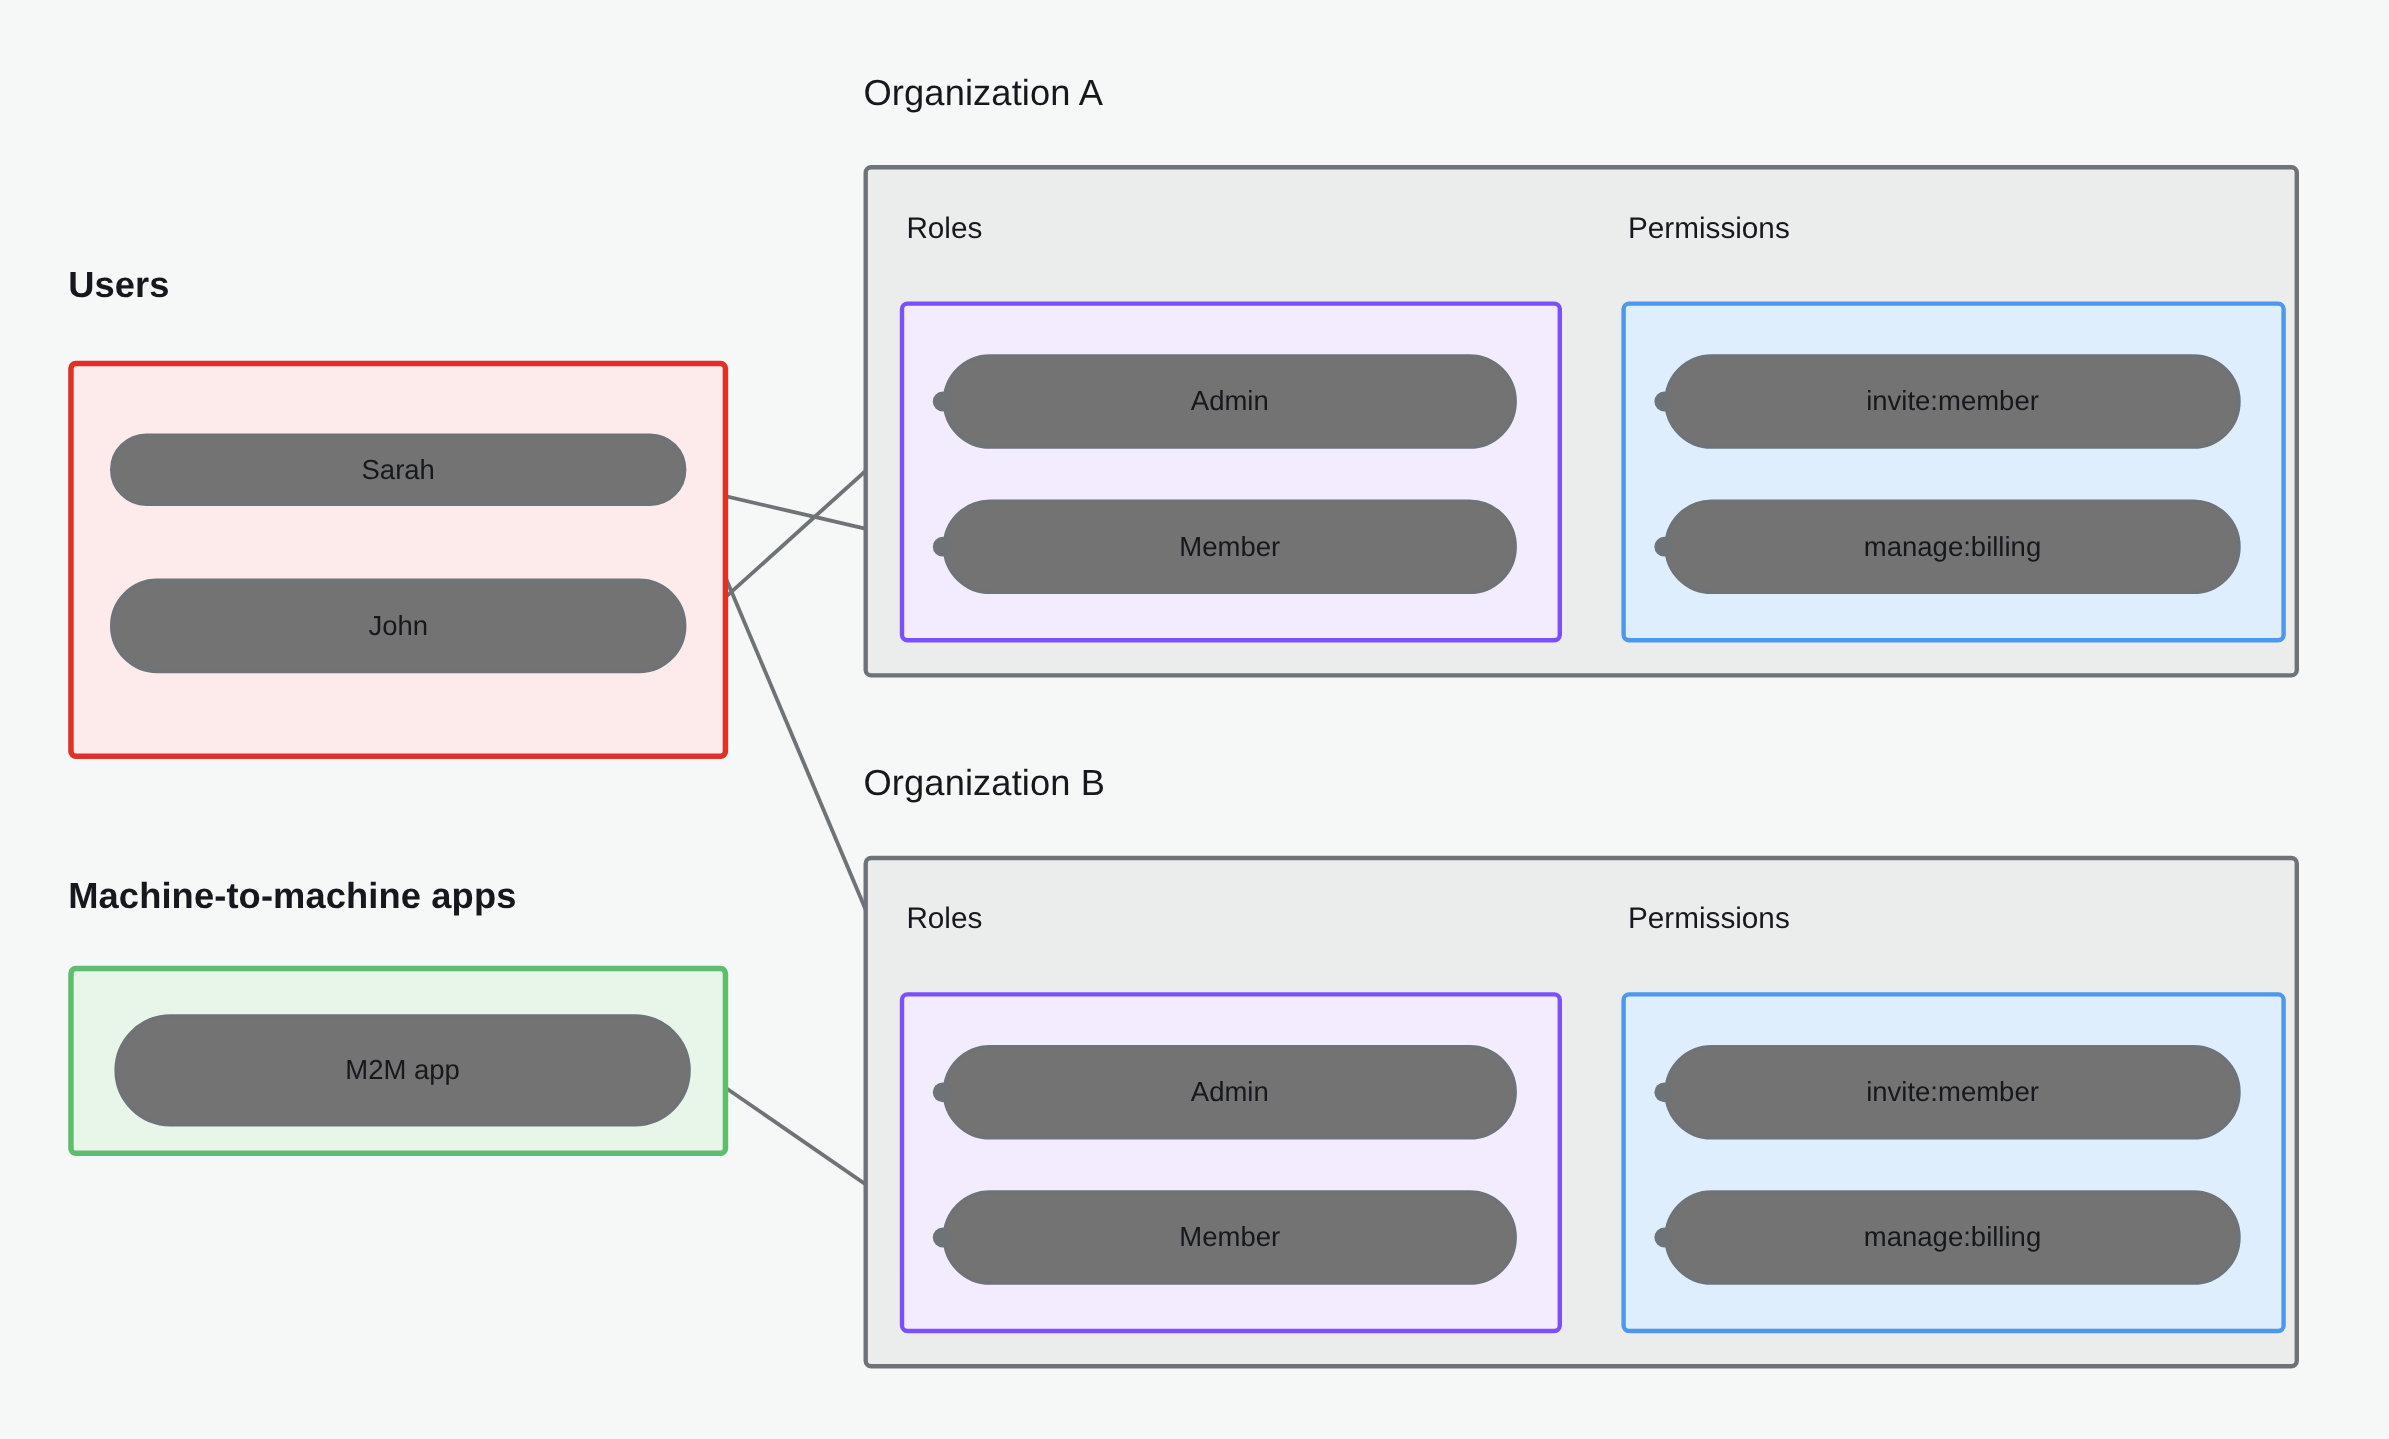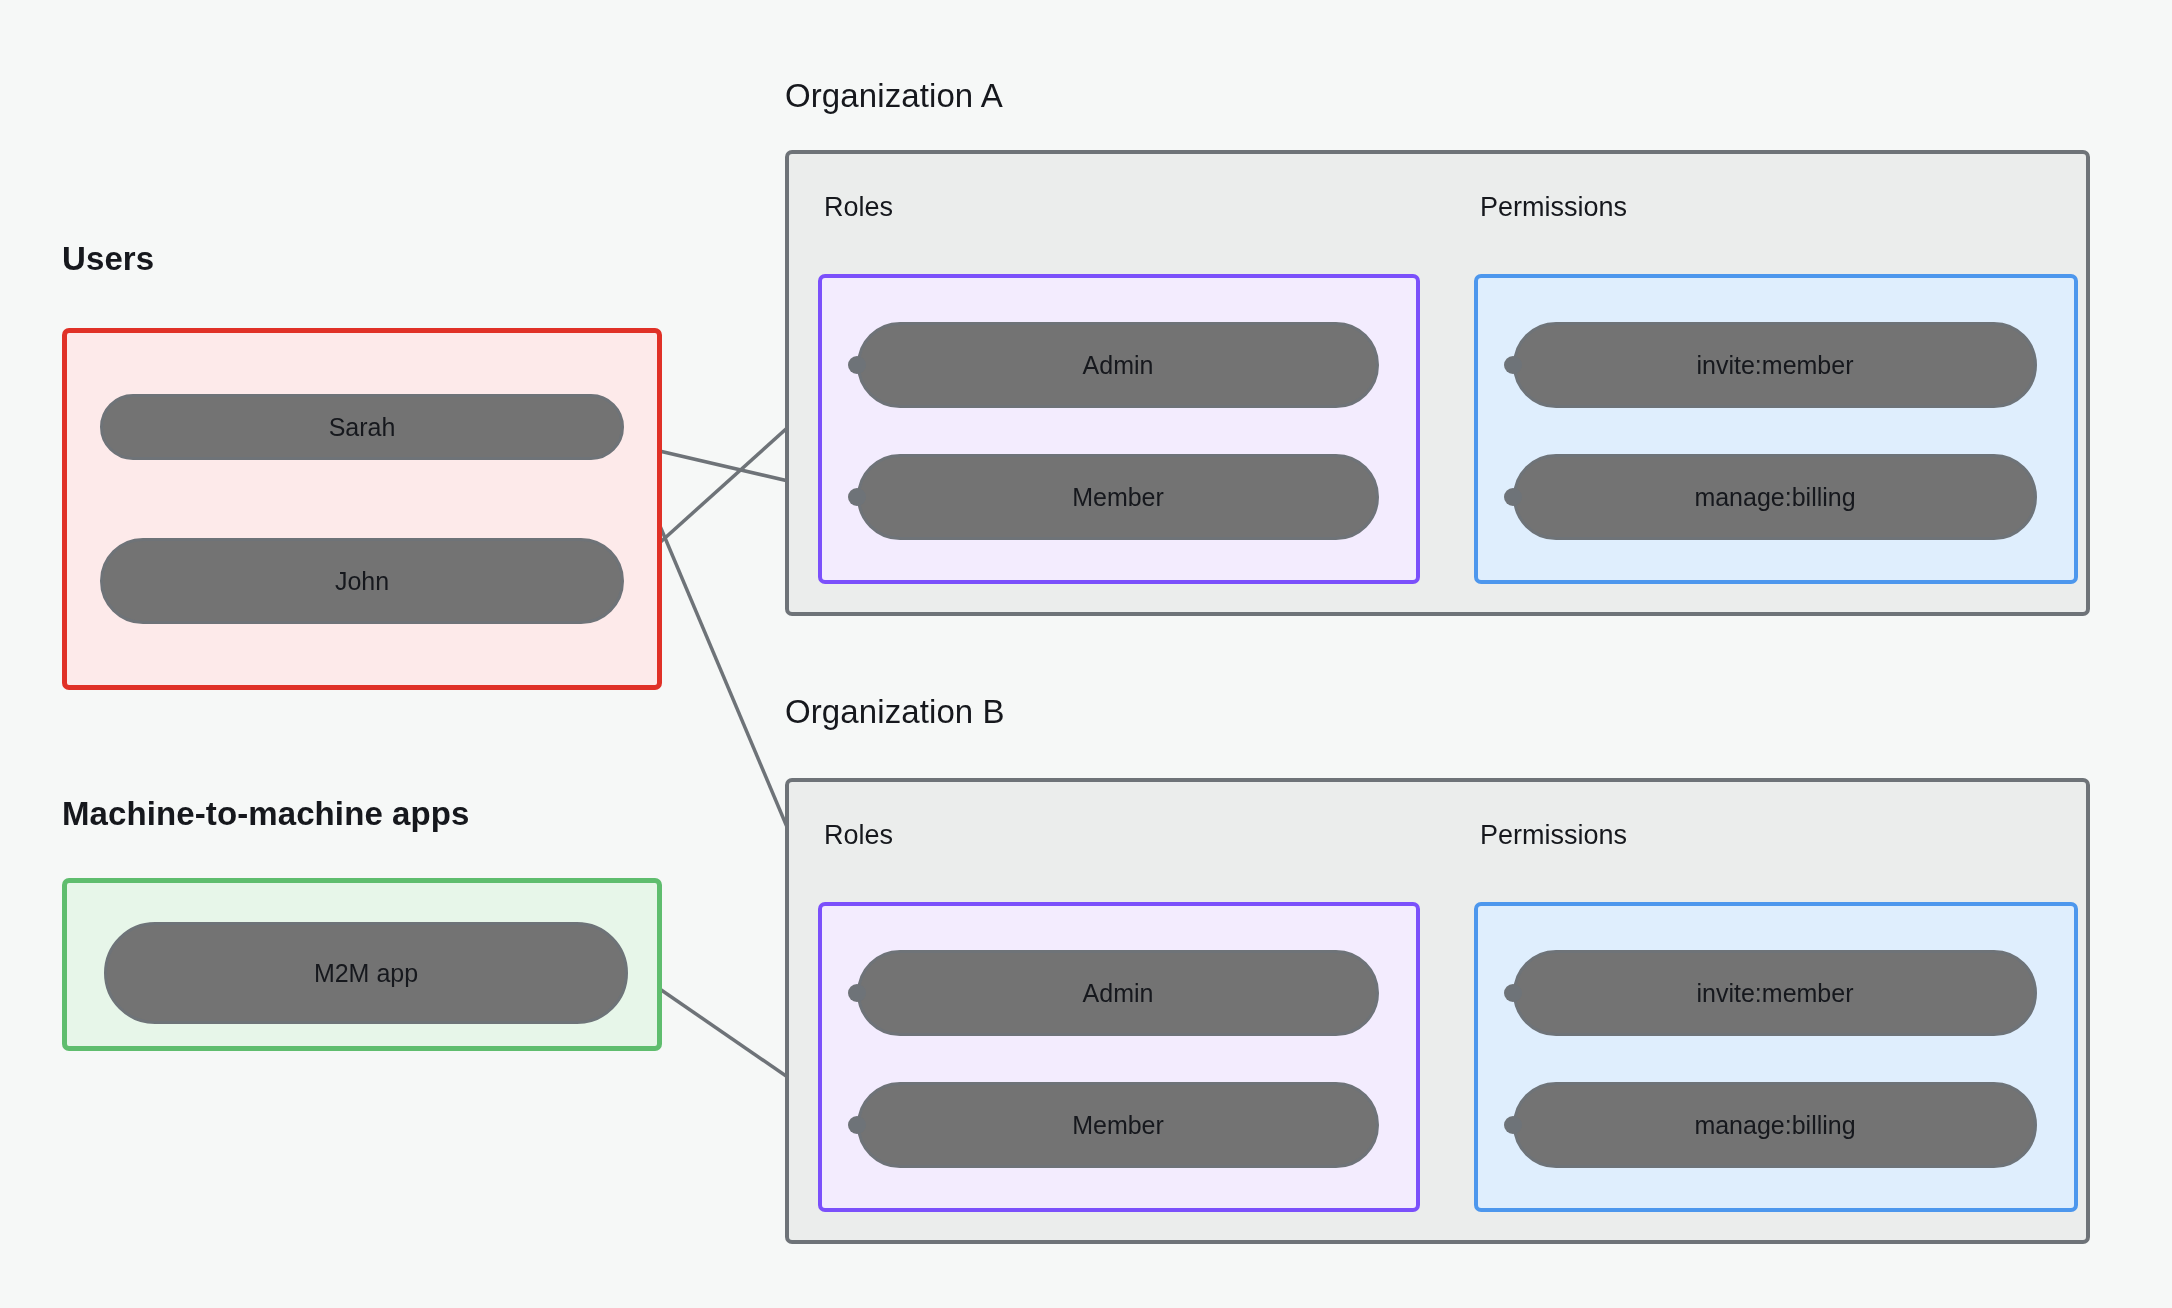--- a/index.html
+++ b/index.html
@@ -116,29 +116,29 @@
       <line x1="1379" y1="1125" x2="1513" y2="1125"></line>
     </g>
   </svg>
 
   <div class="group-label bold" style="left:62px; top:240px;">Users</div>
 
   <div class="container-box users-box" style="left:62px; top:328px; width:600px; height:362px;"></div>
 
   <div class="pill" style="left:100px; top:394px; width:524px; height:66px;">Sarah</div>
 
-  <div class="pill" style="left:100px; top:526px; width:524px; height:86px;margin-top:12px;">John</div>
+  <div class="pill" style="left:100px; top:526px; width:524px; height:86px;">John</div>
 
   <div class="group-label bold" style="left:62px; top:795px;">Machine-to-machine apps</div>
 
   <div class="container-box m2m-box" style="left:62px; top:878px; width:600px; height:173px;"></div>
 
   <div class="pill" style="left:104px; top:922px; width:524px; height:102px;">M2M app</div>
 
-  <div class="group-label" style="left:785px; top:65px;margin-top:12px;">Organization A</div>
+  <div class="group-label" style="left:785px; top:65px;">Organization A</div>
 
   <div class="container-box org-box" style="left:785px; top:150px; width:1305px; height:466px;"></div>
 
   <div class="sub-label" style="left:824px; top:192px;">Roles</div>
 
   <div class="sub-label" style="left:1480px; top:192px;">Permissions</div>
 
   <div class="container-box roles-box" style="left:818px; top:274px; width:602px; height:310px;"></div>
 
   <div class="pill" style="left:857px; top:322px; width:522px; height:86px;">Admin</div>

